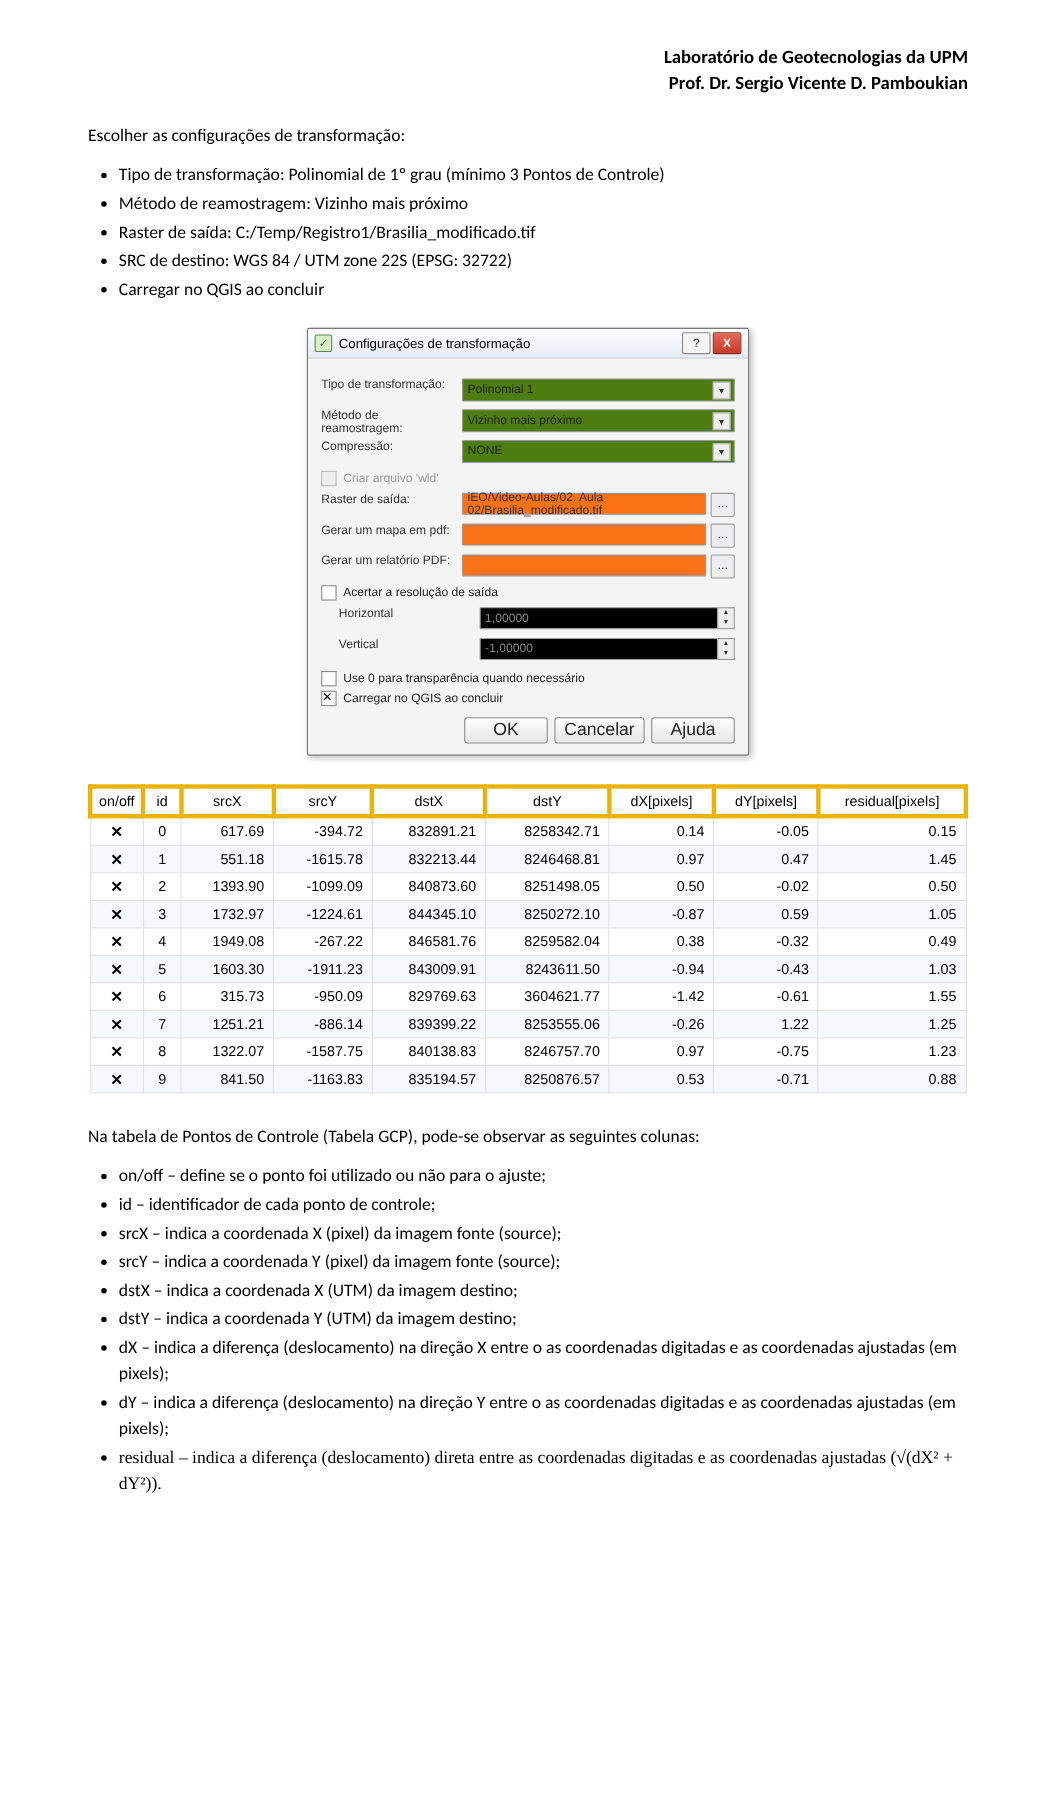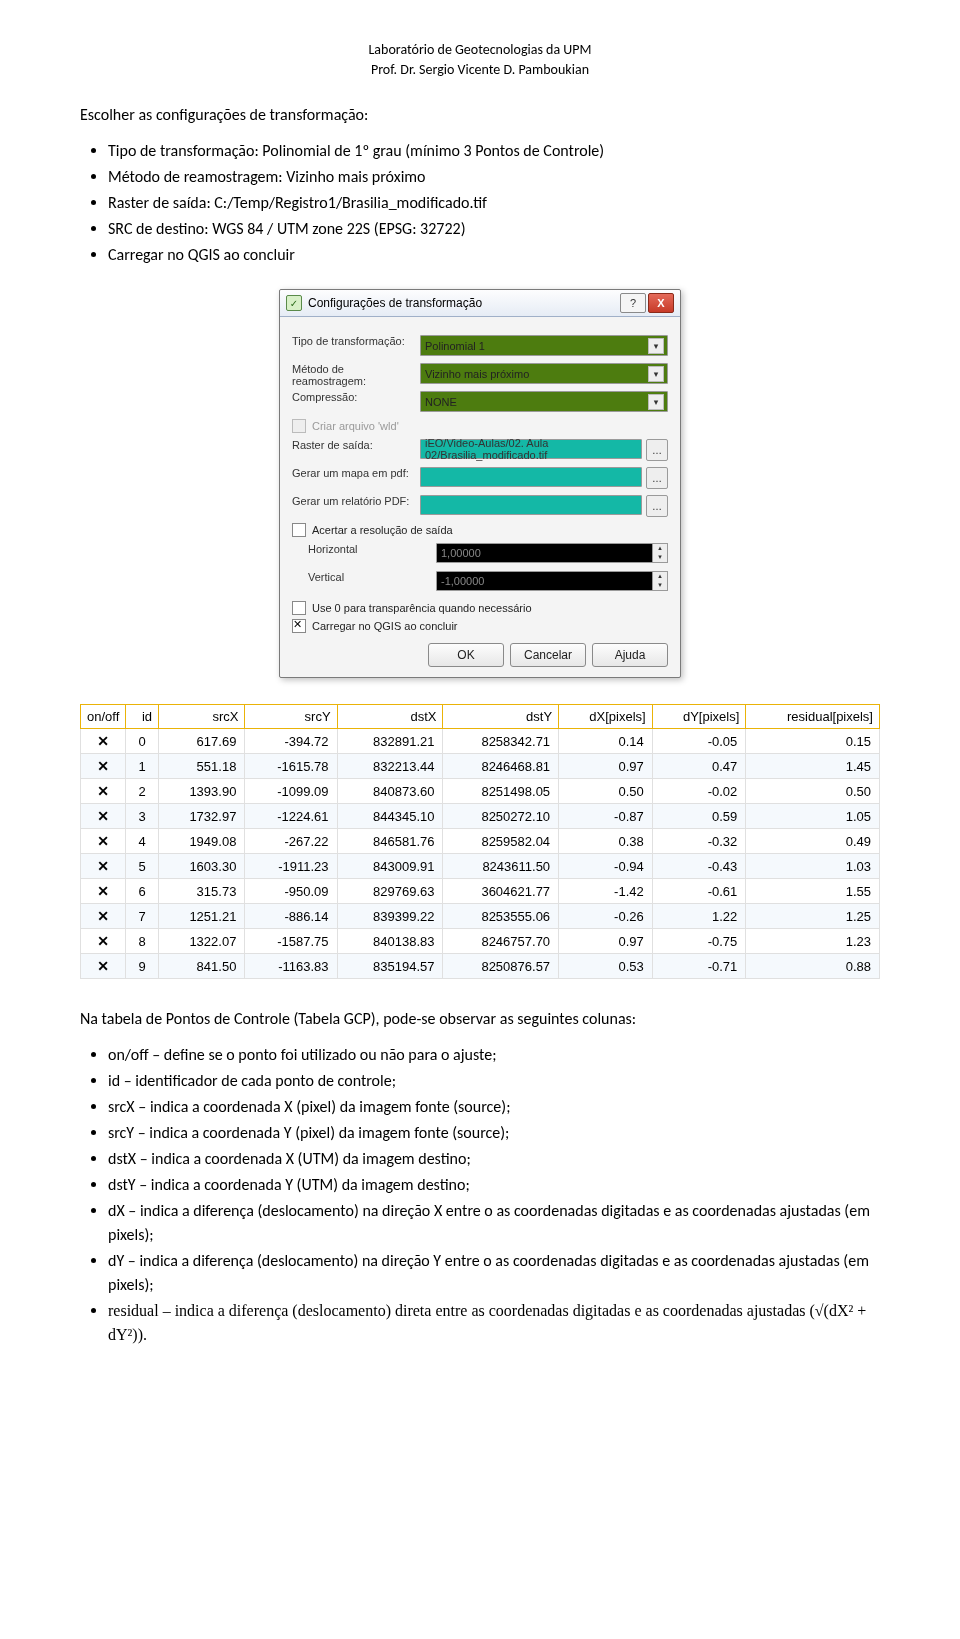--- a/index.html
+++ b/index.html
@@ -1,50 +1,50 @@
 <!DOCTYPE html>
 <html><head>
 <meta charset="utf-8">
 <style>
   body{margin:0;background:#fff;font-family:Calibri,Arial,sans-serif;color:#000;width:960px}
   .page{padding:40px 80px 60px 80px}
-  .header{text-align:center;font-weight:400;font-size:14px;line-height:1.4;margin-bottom:24px}
+  .header{text-align:right;font-weight:700;font-size:17px;line-height:1.4;margin-bottom:24px}
   .para{font-size:16px;line-height:1.5;text-align:justify;margin:0 0 18px 0}
   .subpara{font-size:16px;line-height:1.5;text-align:justify;margin:0 0 4px 0}
   ul.bullets{list-style:disc;margin:12px 0 22px 28px;padding:0}
   ul.bullets li{font-size:16px;line-height:1.5;margin:2px 0}
   
   .dialog-wrap{display:flex;justify-content:center;margin:14px 0 26px 0}
   .dialog{width:400px;background:#f4f4f4;border:1px solid #7a7a7a;border-radius:2px;box-shadow:2px 2px 6px rgba(0,0,0,.25);font-family:Tahoma,Arial,sans-serif;font-size:11px;color:#222}
   .titlebar{height:26px;background:linear-gradient(#fdfdfe,#e6ecf5);border-bottom:1px solid #a0b0c8;display:flex;align-items:center;padding:0 6px;border-radius:2px 2px 0 0;position:relative}
   .titlebar .tick{width:14px;height:14px;border:1px solid #5a8a4a;border-radius:2px;background:#d8f0c8;display:flex;align-items:center;justify-content:center;font-size:10px;color:#2a6a1a;margin-right:6px}
   .titlebar .title{font-size:12px;color:#000}
   .titlebar .help{position:absolute;right:34px;top:3px;width:24px;height:18px;background:#f5f5f5;border:1px solid #8a8a8a;border-radius:2px;text-align:center;font-size:11px;line-height:18px;color:#333}
   .titlebar .close{position:absolute;right:6px;top:3px;width:24px;height:18px;background:linear-gradient(#e46a5a,#c73a28);border:1px solid #8a2a1a;border-radius:2px;color:#fff;text-align:center;font-size:11px;line-height:18px;font-weight:700}
   .dbody{padding:12px 12px 10px 12px}
   .frow{display:flex;align-items:flex-start;margin:6px 0;height:22px}
   .flabel{width:128px;color:#333;font-size:11px}
-  .finput{flex:1;height:18px;background:#14b8a6;border:1px solid #9a9a9a;border-radius:1px;padding:0 4px;font-size:11px;color:#333;display:flex;align-items:center}
+  .finput{flex:1;height:18px;background:#f97316;border:1px solid #9a9a9a;border-radius:1px;padding:0 4px;font-size:11px;color:#333;display:flex;align-items:center}
   .fselect{flex:1;height:19px;background:#4d7c0f;border:1px solid #9a9a9a;border-radius:1px;display:flex;align-items:center;padding:0 4px;font-size:11px;position:relative}
   .fselect .caret{position:absolute;right:3px;top:2px;width:14px;height:14px;background:#eee;border:1px solid #bbb;font-size:9px;text-align:center;line-height:14px;color:#333}
   .finput.disabled{background:#000000;color:#888}
   .iconbtn{width:20px;height:20px;margin-left:4px;border:1px solid #9a9a9a;background:#eee;border-radius:2px;display:flex;align-items:center;justify-content:center;font-size:10px}
   .chk{width:12px;height:12px;border:1px solid #888;background:#fff;margin-right:6px;display:inline-block;vertical-align:middle;position:relative}
   .chk.mark::after{content:"✕";position:absolute;left:0;top:-2px;font-size:11px;color:#000}
   .chk.dis{background:#eee;border-color:#bbb}
   .chkrow{display:flex;align-items:center;font-size:11px;margin:4px 0}
   .chkrow.dis{color:#9a9a9a}
   .btnrow{display:flex;justify-content:flex-end;gap:6px;margin-top:10px}
-  .wbtn{min-width:58px;height:22px;background:linear-gradient(#fdfdfd,#e7e7e7);border:1px solid #8a8a8a;border-radius:3px;font-size:12px;display:flex;align-items:center;justify-content:center;padding:0 8px}
+  .wbtn{min-width:58px;height:22px;background:linear-gradient(#fdfdfd,#e7e7e7);border:1px solid #8a8a8a;border-radius:3px;font-size:16px;display:flex;align-items:center;justify-content:center;padding:0 8px}
   .spin{width:14px;height:18px;margin-left:-1px;border:1px solid #9a9a9a;background:#eee;display:flex;flex-direction:column}
   .spin div{flex:1;font-size:7px;text-align:center;line-height:8px;color:#333}
   .spinwrap{display:flex;flex:1}
   
   .gcp{width:100%;border-collapse:collapse;font-family:Arial,sans-serif;font-size:13px}
-  .gcp th{background:#fff;border:1px solid #eab308;padding:4px 6px;font-weight:400;color:#000;text-align:right;white-space:nowrap}
+  .gcp th{background:#fff;border:4px solid #eab308;padding:4px 6px;font-weight:400;color:#000;text-align:center;white-space:nowrap}
   .gcp td{border:1px solid #e0e0e0;padding:4px 8px;text-align:right;white-space:nowrap}
   .gcp td.onoff{width:28px;text-align:center;font-size:14px;font-weight:700}
   .gcp td.id{text-align:center}
   .gcp tbody tr:nth-child(odd){background:#fff}
   .gcp tbody tr:nth-child(even){background:#f5f9fd}
   .gcptablewrap{margin:8px 0 28px 0}
   .formula{font-family:'Cambria Math',serif}
 </style>
 </head>
 <body>

